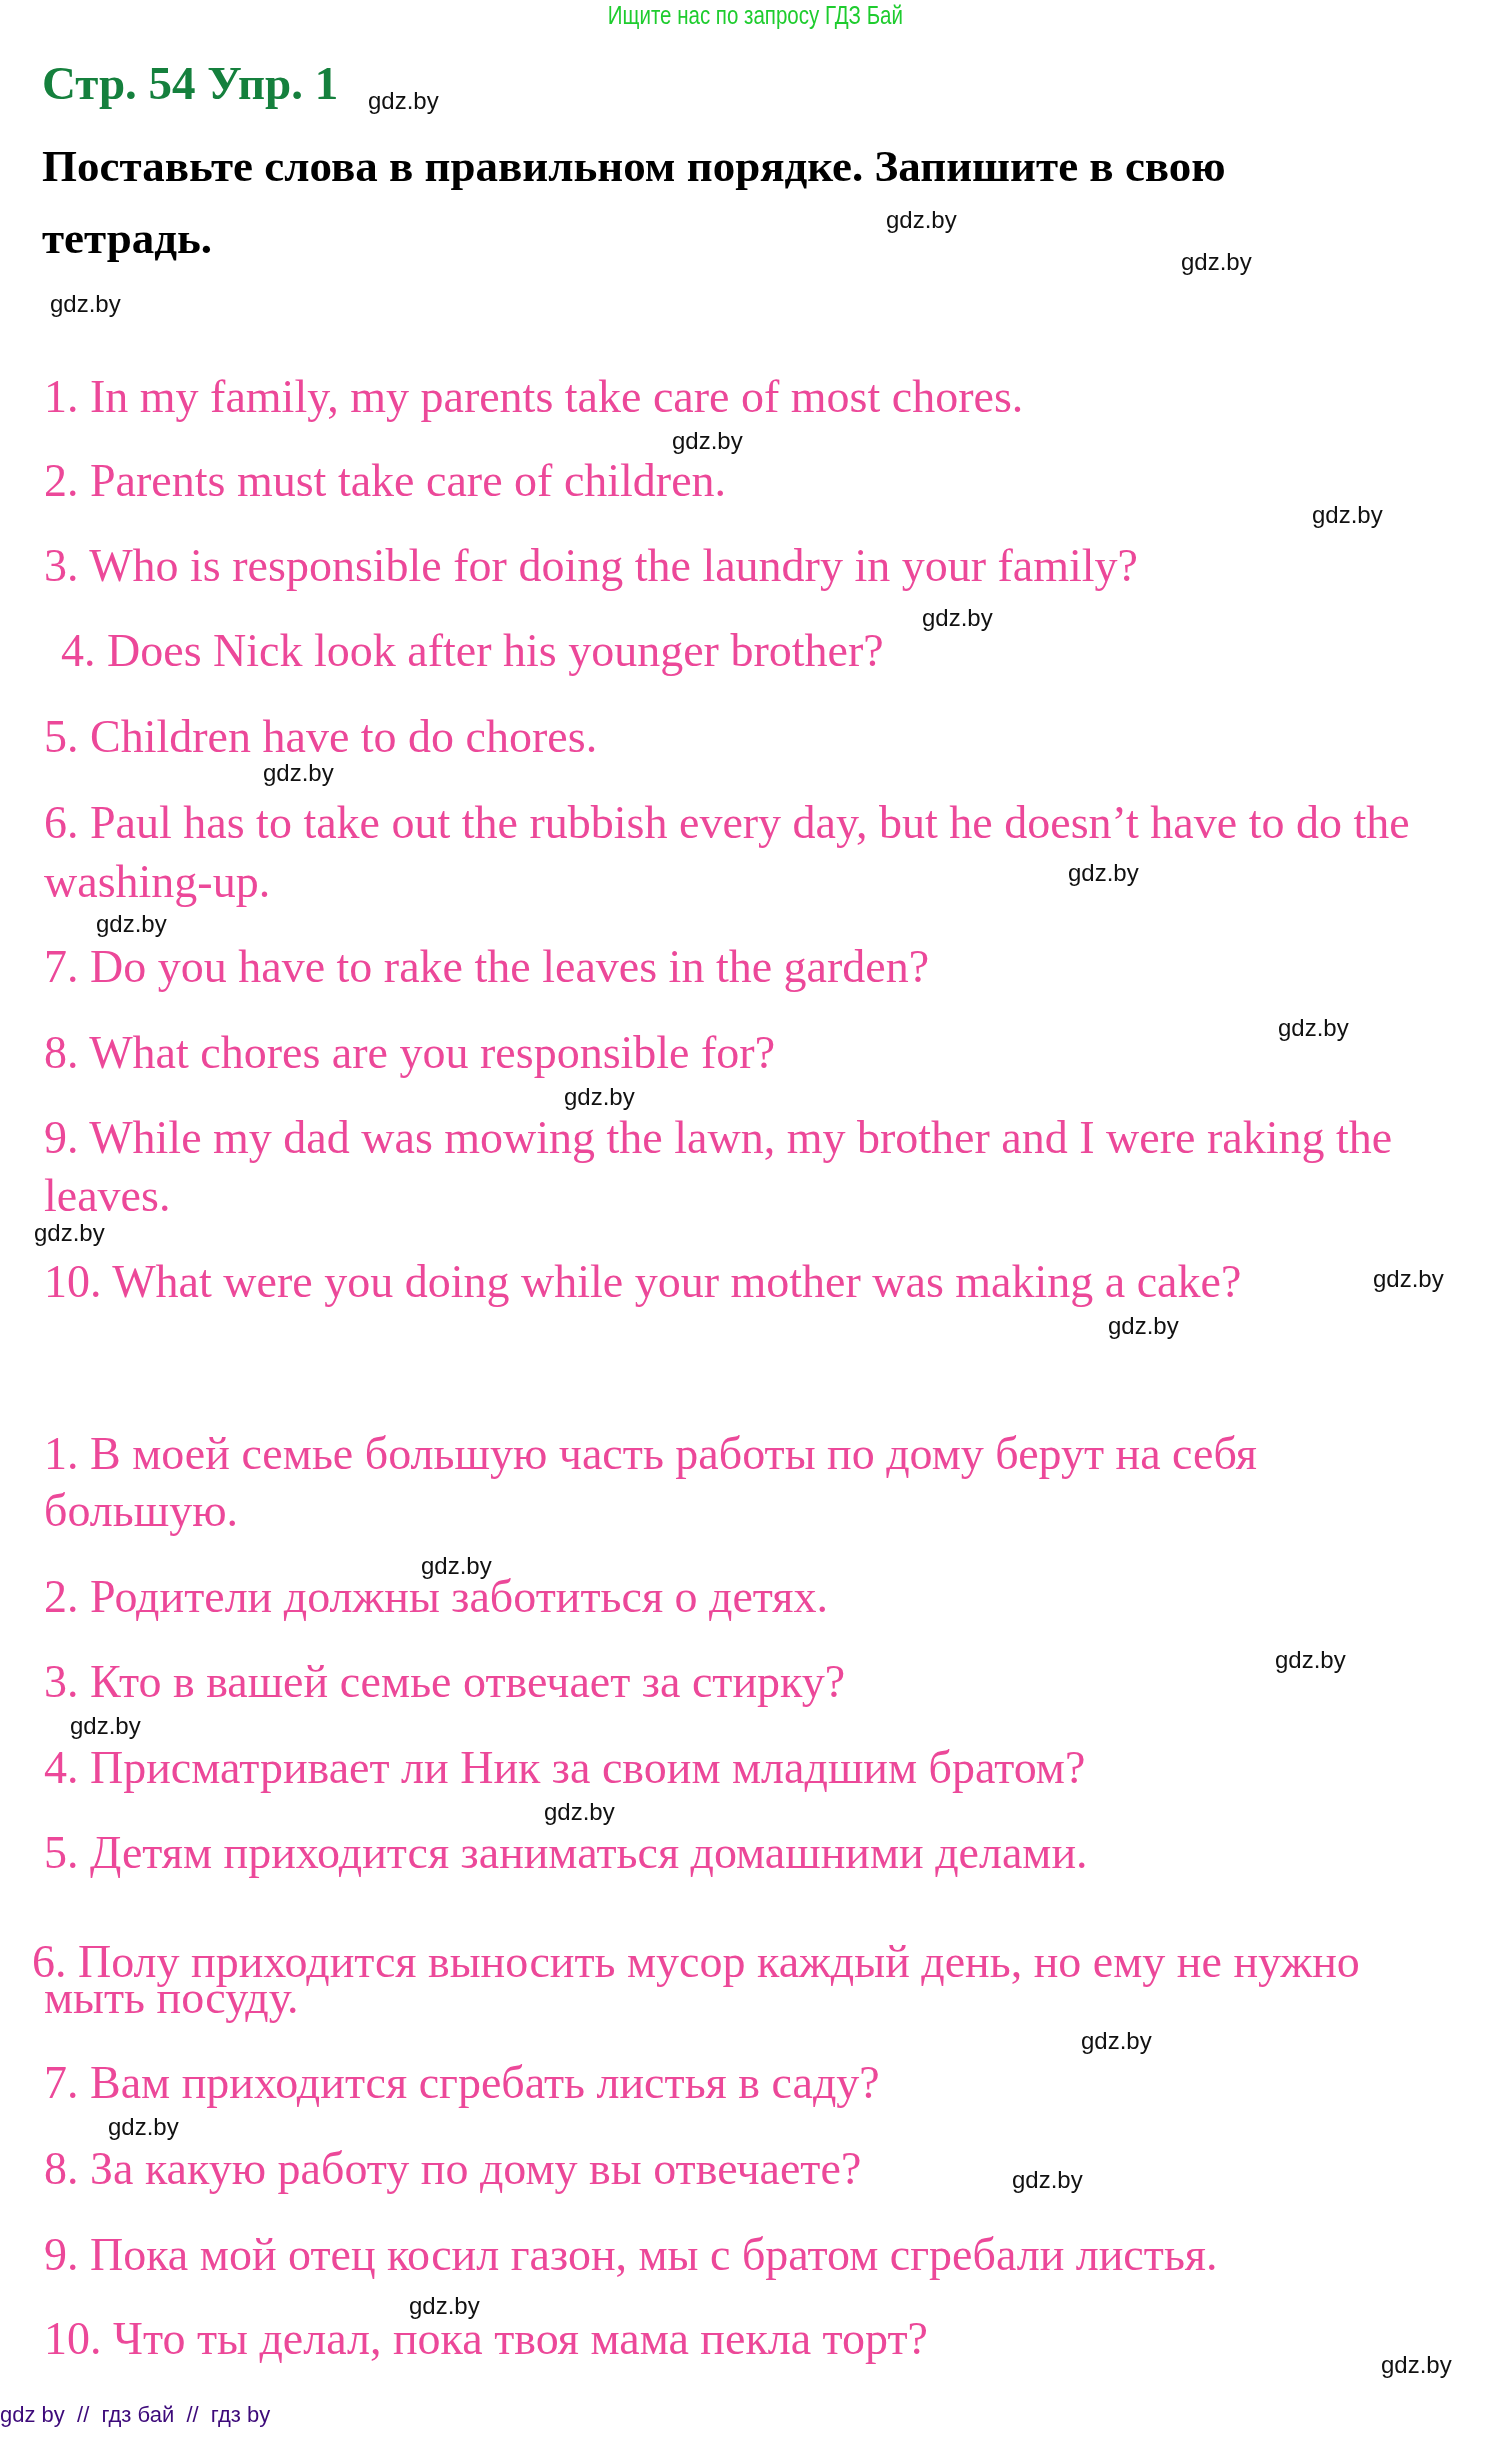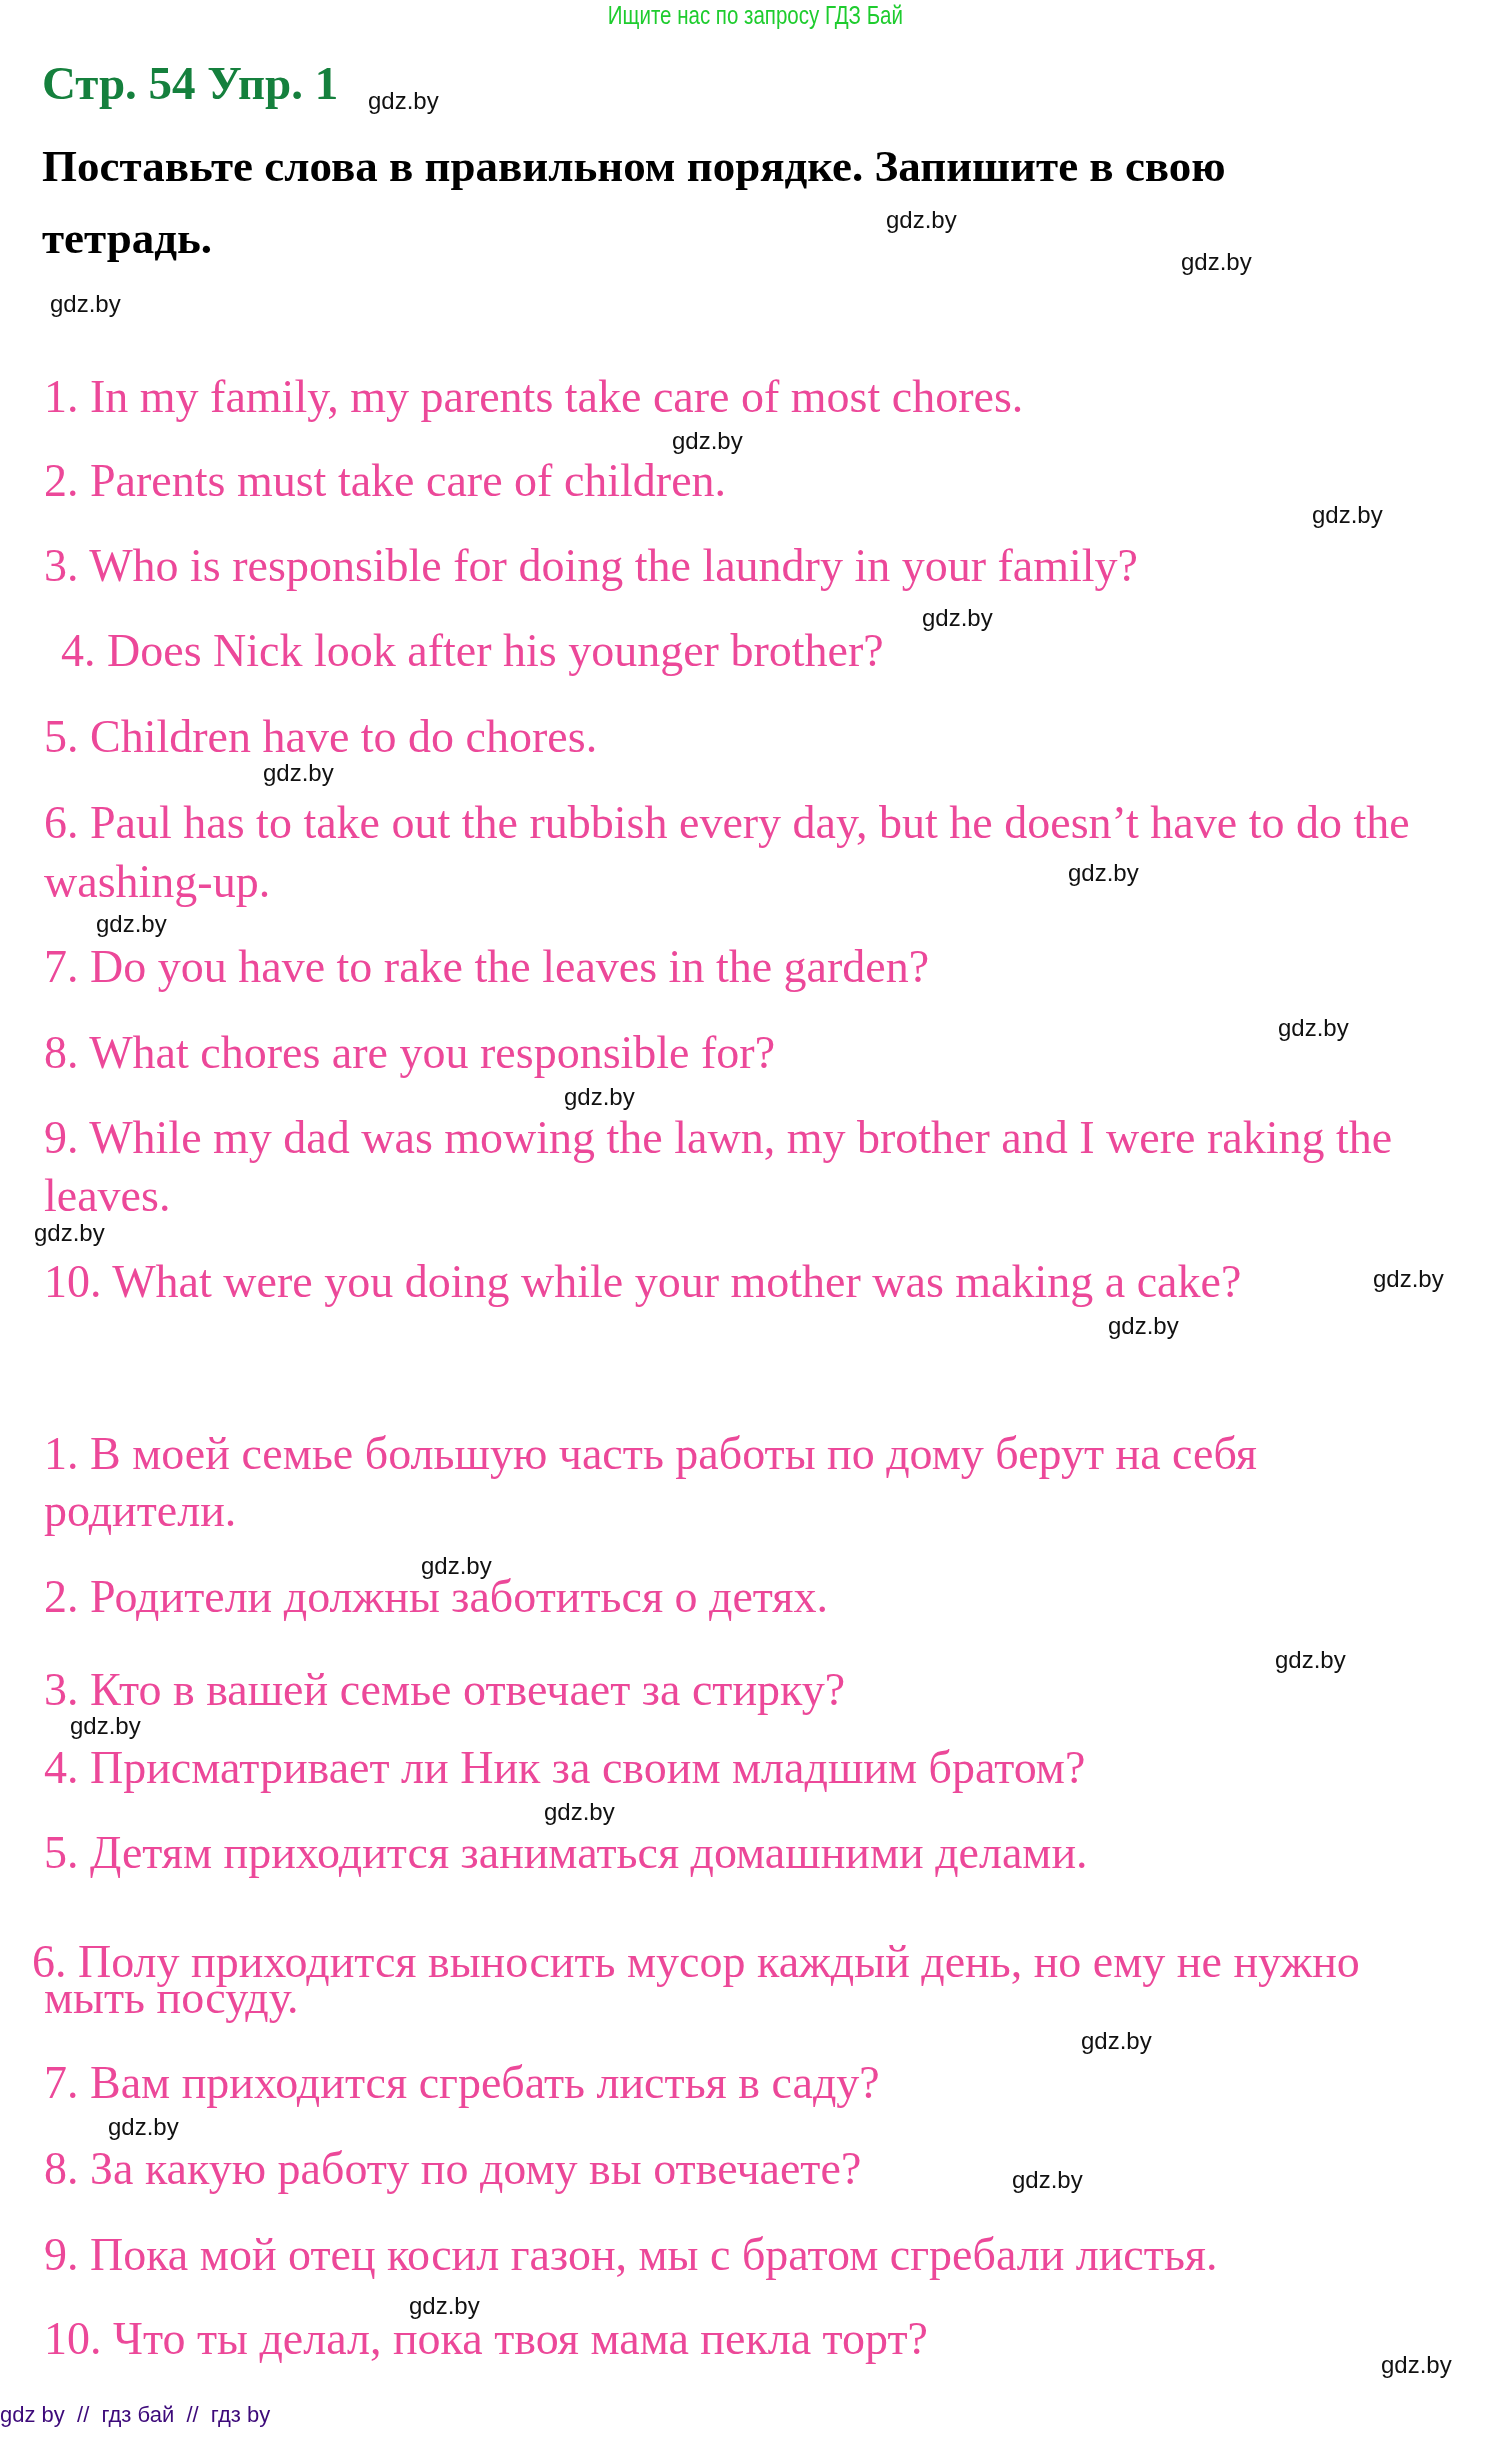--- a/index.html
+++ b/index.html
@@ -79,23 +79,23 @@
   <div class="abs line" style="left:44px; top:859px;">washing-up.</div>
   <div class="abs line" style="left:44px; top:944px;">7. Do you have to rake the leaves in the garden?</div>
   <div class="abs line" style="left:44px; top:1030px;">8. What chores are you responsible for?</div>
   <div class="abs line" style="left:44px; top:1115px;">9. While my dad was mowing the lawn, my brother and I were raking the</div>
   <div class="abs line" style="left:44px; top:1173px;">leaves.</div>
   <div class="abs line" style="left:44px; top:1259px;">10. What were you doing while your mother was making a cake?</div>
 </div>
 
 <div>
   <div class="abs line" style="left:44px; top:1431px;">1. В моей семье большую часть работы по дому берут на себя</div>
-  <div class="abs line" style="left:44px; top:1488px;">родители.</div>
+  <div class="abs line" style="left:44px; top:1488px;">большую.</div>
   <div class="abs line" style="left:44px; top:1574px;">2. Родители должны заботиться о детях.</div>
-  <div class="abs line" style="left:44px; top:1659px;margin-top:8px;">3. Кто в вашей семье отвечает за стирку?</div>
+  <div class="abs line" style="left:44px; top:1659px;">3. Кто в вашей семье отвечает за стирку?</div>
   <div class="abs line" style="left:44px; top:1745px;">4. Присматривает ли Ник за своим младшим братом?</div>
   <div class="abs line" style="left:44px; top:1830px;">5. Детям приходится заниматься домашними делами.</div>
   <div class="abs line" style="left:32px; top:1915px;margin-top:24px;">6. Полу приходится выносить мусор каждый день, но ему не нужно</div>
   <div class="abs line" style="left:44px; top:1975px;">мыть посуду.</div>
   <div class="abs line" style="left:44px; top:2060px;">7. Вам приходится сгребать листья в саду?</div>
   <div class="abs line" style="left:44px; top:2146px;">8. За какую работу по дому вы отвечаете?</div>
   <div class="abs line" style="left:44px; top:2232px;">9. Пока мой отец косил газон, мы с братом сгребали листья.</div>
   <div class="abs line" style="left:44px; top:2316px;">10. Что ты делал, пока твоя мама пекла торт?</div>
 </div>
 

